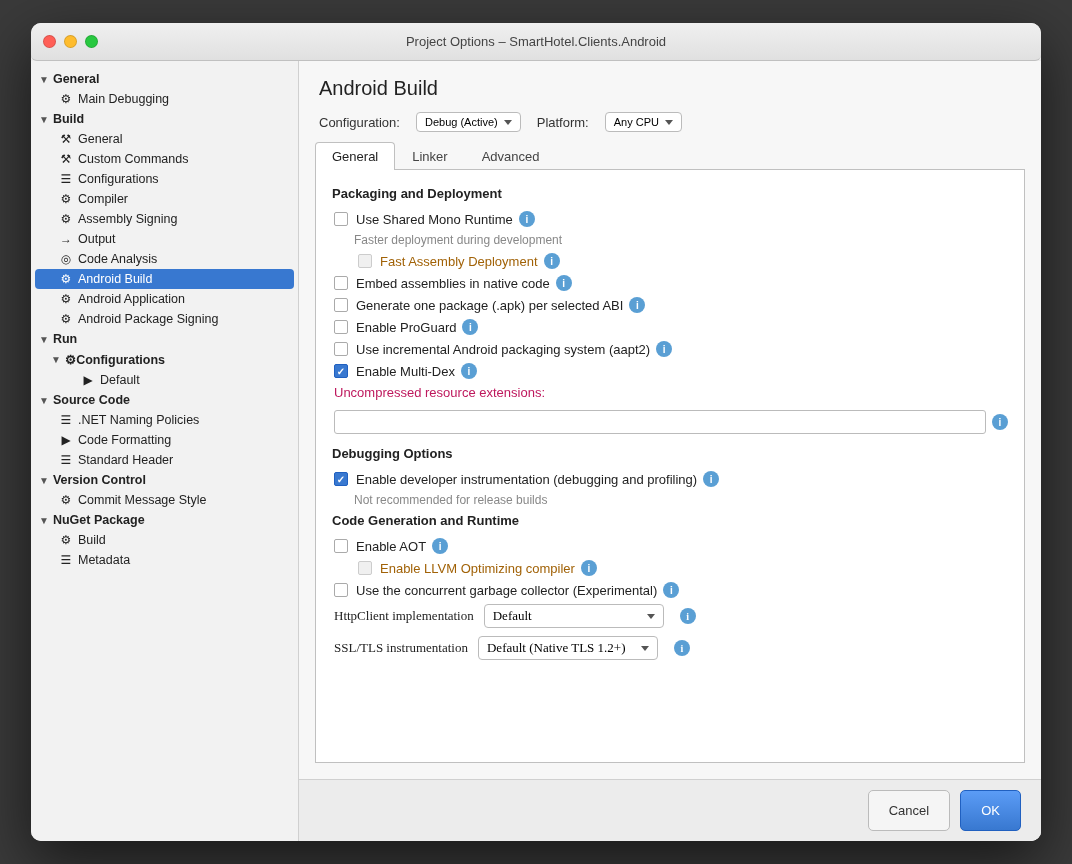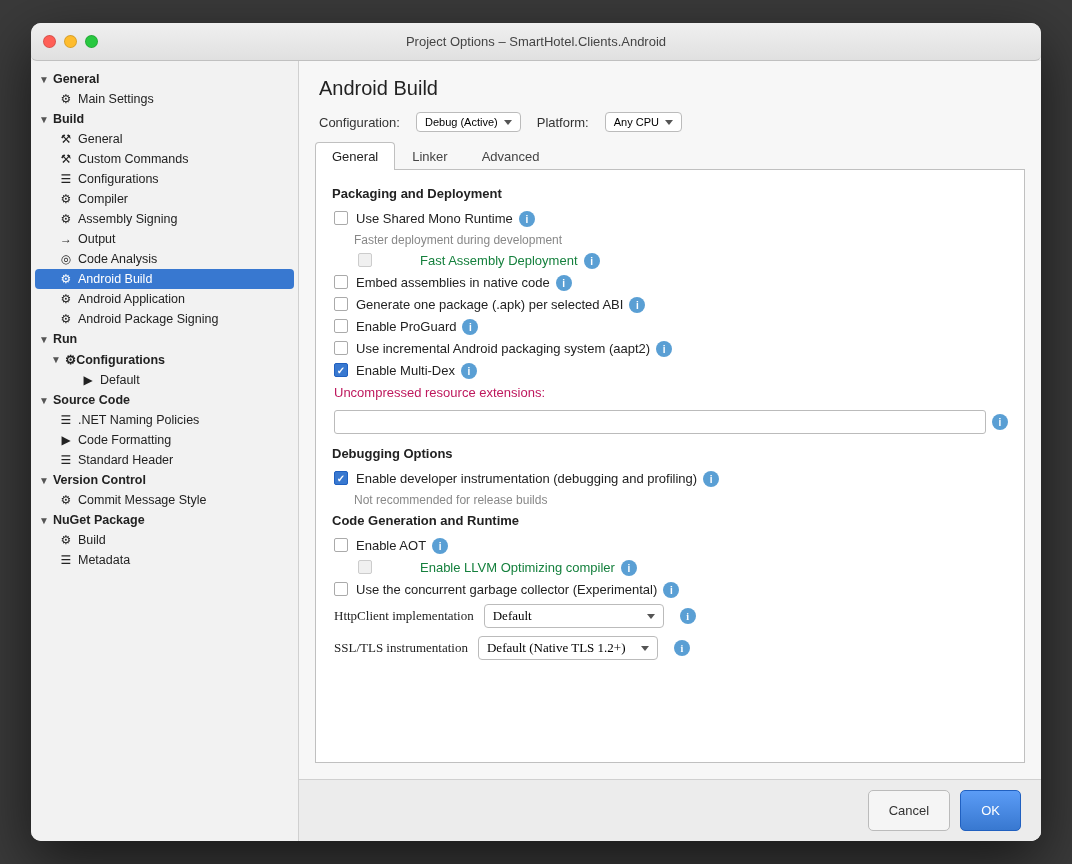--- a/index.html
+++ b/index.html
@@ -191,21 +191,21 @@
       padding: 16px;
     }
     .section-title {
       font-weight: 700;
       font-size: 13px;
       color: #222;
       margin-bottom: 10px;
     }
     .option-row {
       display: flex;
-      align-items: flex-start;
+      align-items: center;
       margin-bottom: 6px;
       padding-left: 2px;
     }
     .option-row.indent {
       padding-left: 26px;
     }
     .option-checkbox {
       width: 14px;
       height: 14px;
       border: 1px solid #aaa;
@@ -229,22 +229,21 @@
     }
     .option-checkbox.disabled {
       background: #f0f0f0;
       border-color: #ccc;
     }
     .option-label {
       font-size: 13px;
       color: #222;
     }
     .option-label.disabled {
-      color: #15803d;
-      margin-left: 40px;
+      color: #a16207;
     }
     .info-icon {
       display: inline-flex;
       align-items: center;
       justify-content: center;
       width: 16px;
       height: 16px;
       border-radius: 50%;
       background: #5a9fd4;
       color: white;
@@ -351,21 +350,21 @@
   <div class="content">
 
     <div class="sidebar">
 
       <div class="sidebar-section-header">
         <span class="arrow">▼</span>
         <span>General</span>
       </div>
       <div class="sidebar-item">
         <span class="item-icon">⚙</span>
-        <span>Main Settings</span>
+        <span>Main Debugging</span>
       </div>
 
       <div class="sidebar-section-header">
         <span class="arrow">▼</span>
         <span>Build</span>
       </div>
       <div class="sidebar-item">
         <span class="item-icon">⚒</span>
         <span>General</span>
       </div>

